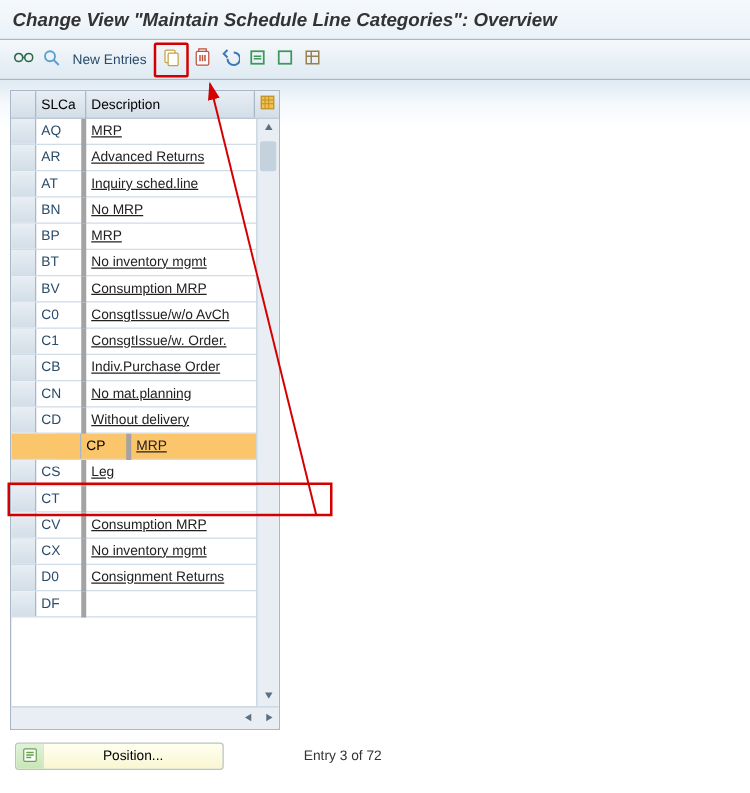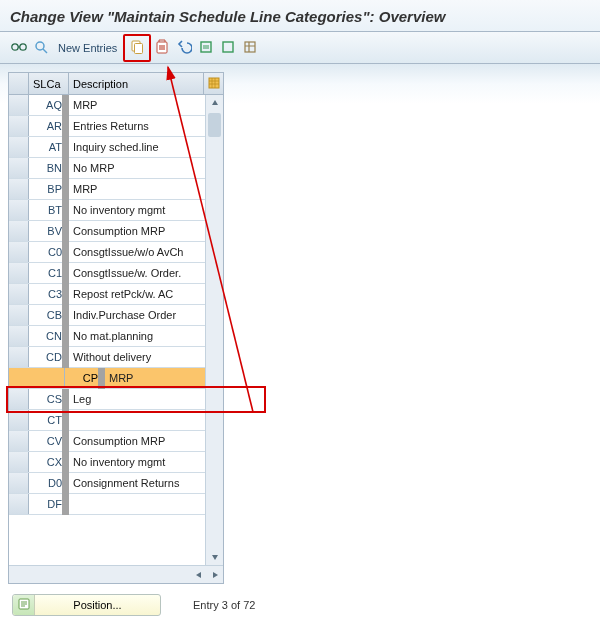--- a/index.html
+++ b/index.html
@@ -91,23 +91,23 @@
     align-items:center;
   }
   .row.selected { background:#fbc56b;padding-left:36px; }
   .r-sel {
     width:20px;
     height:100%;
     border-right:1px solid #a8b8c8;
     background:linear-gradient(to bottom,#e8eef4 0%,#d3dee8 100%);
   }
   .row.selected .r-sel { background:#fbc56b; }
-  .r-code { width:40px; border-right:7px solid #a3a3a3; padding-left:4px; color:#2a4b6a; line-height:21px;text-align:right;}
+  .r-code { width:40px; border-right:4px solid #a3a3a3; padding-left:4px; color:#2a4b6a; line-height:21px;}
   .row.selected .r-code { color:#000; }
-  .r-desc { flex:1; padding-left:4px; line-height:21px; color:#222;}
+  .r-desc { flex:1; padding-left:4px; line-height:21px; color:#222;text-decoration:underline;}
   .vscroll {
     position:absolute; right:0; top:0; width:18px; bottom:18px;
     background:#e8eef4;
     border-left:1px solid #c4d2de;
     display:flex; flex-direction:column; align-items:center;
   }
   .vscroll .arrow { height:16px; width:100%; display:flex;align-items:center;justify-content:center; cursor:pointer;}
   .vscroll .track { flex:1; width:100%; position:relative;}
   .vscroll .thumb { position:absolute; top:2px; left:2px; right:2px; height:24px; background:#c4d2de; border-radius:2px; }
   .hscroll {
@@ -121,31 +121,31 @@
     padding: 10px 12px;
     background:#fff;
   }
   .position-btn {
     display:flex; align-items:center;
     border:1px solid #b7c4bf;
     border-radius:3px;
     height:22px;
     background:linear-gradient(to bottom,#fffff0,#f9f6d2);
     cursor:pointer;
-    width: 149px;
+    width: 167px;
   }
   .position-btn .icon-wrap {
     width:22px; height:20px;
     border-right:1px solid #c7ceb8;
     display:flex;align-items:center;justify-content:center;
     background:linear-gradient(to bottom,#e0f2d8,#c7e6b8);
     border-top-left-radius:3px;border-bottom-left-radius:3px;
   }
   .position-btn .label { flex:1; text-align:center;}
-  .entry-text { color:#333; margin-left: 20px;}
+  .entry-text { color:#333; margin-left: 52px;}
   .red-row-box {
     position:absolute;
     border:2px solid #d40000;
     pointer-events:none;
     z-index: 30;
   }
   .annot-arrow {
     position:absolute;
     pointer-events:none;
     z-index: 20;
@@ -249,21 +249,21 @@
     <div class="grid-body">
       <div class="rows" id="grid-rows">
           <div class="row">
             <div class="r-sel"></div>
             <div class="r-code">AQ</div>
             <div class="r-desc">MRP</div>
           </div>
           <div class="row">
             <div class="r-sel"></div>
             <div class="r-code">AR</div>
-            <div class="r-desc">Entries Returns</div>
+            <div class="r-desc">Advanced Returns</div>
           </div>
           <div class="row">
             <div class="r-sel"></div>
             <div class="r-code">AT</div>
             <div class="r-desc">Inquiry sched.line</div>
           </div>
           <div class="row">
             <div class="r-sel"></div>
             <div class="r-code">BN</div>
             <div class="r-desc">No MRP</div>
@@ -285,25 +285,20 @@
           </div>
           <div class="row">
             <div class="r-sel"></div>
             <div class="r-code">C0</div>
             <div class="r-desc">ConsgtIssue/w/o AvCh</div>
           </div>
           <div class="row">
             <div class="r-sel"></div>
             <div class="r-code">C1</div>
             <div class="r-desc">ConsgtIssue/w. Order.</div>
-          </div>
-          <div class="row">
-            <div class="r-sel"></div>
-            <div class="r-code">C3</div>
-            <div class="r-desc">Repost retPck/w. AC</div>
           </div>
           <div class="row">
             <div class="r-sel"></div>
             <div class="r-code">CB</div>
             <div class="r-desc">Indiv.Purchase Order</div>
           </div>
           <div class="row">
             <div class="r-sel"></div>
             <div class="r-code">CN</div>
             <div class="r-desc">No mat.planning</div>

